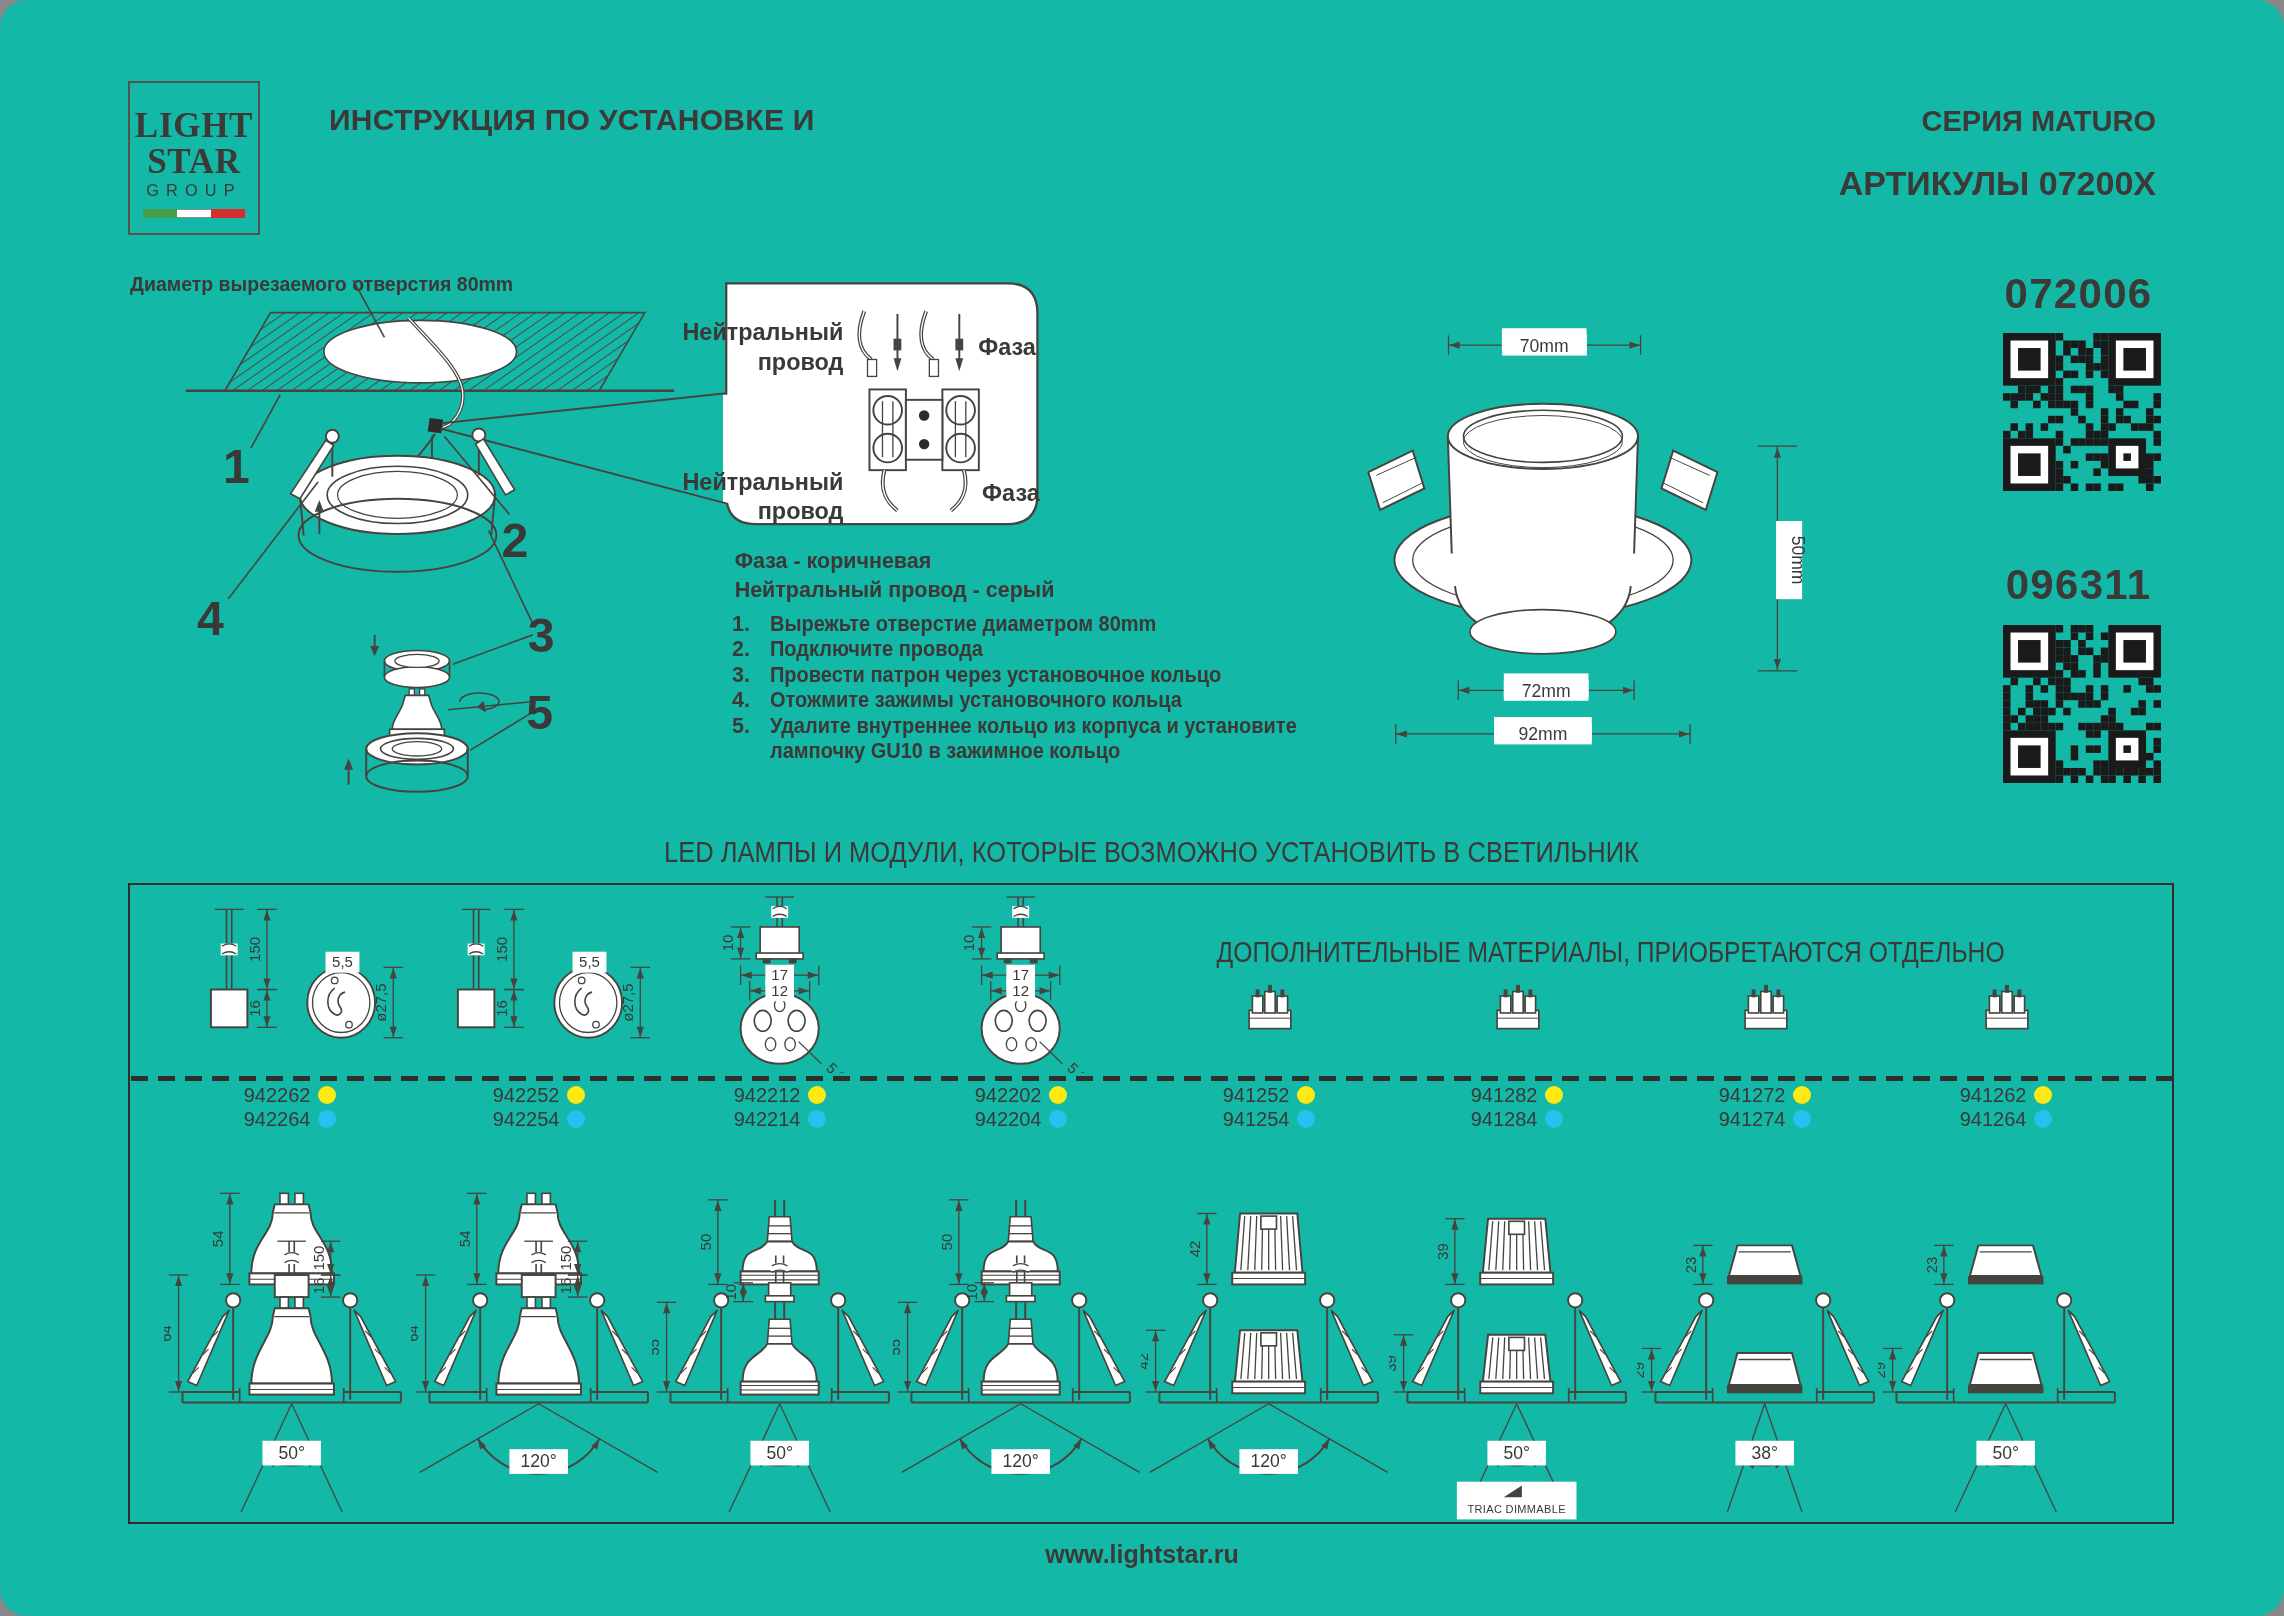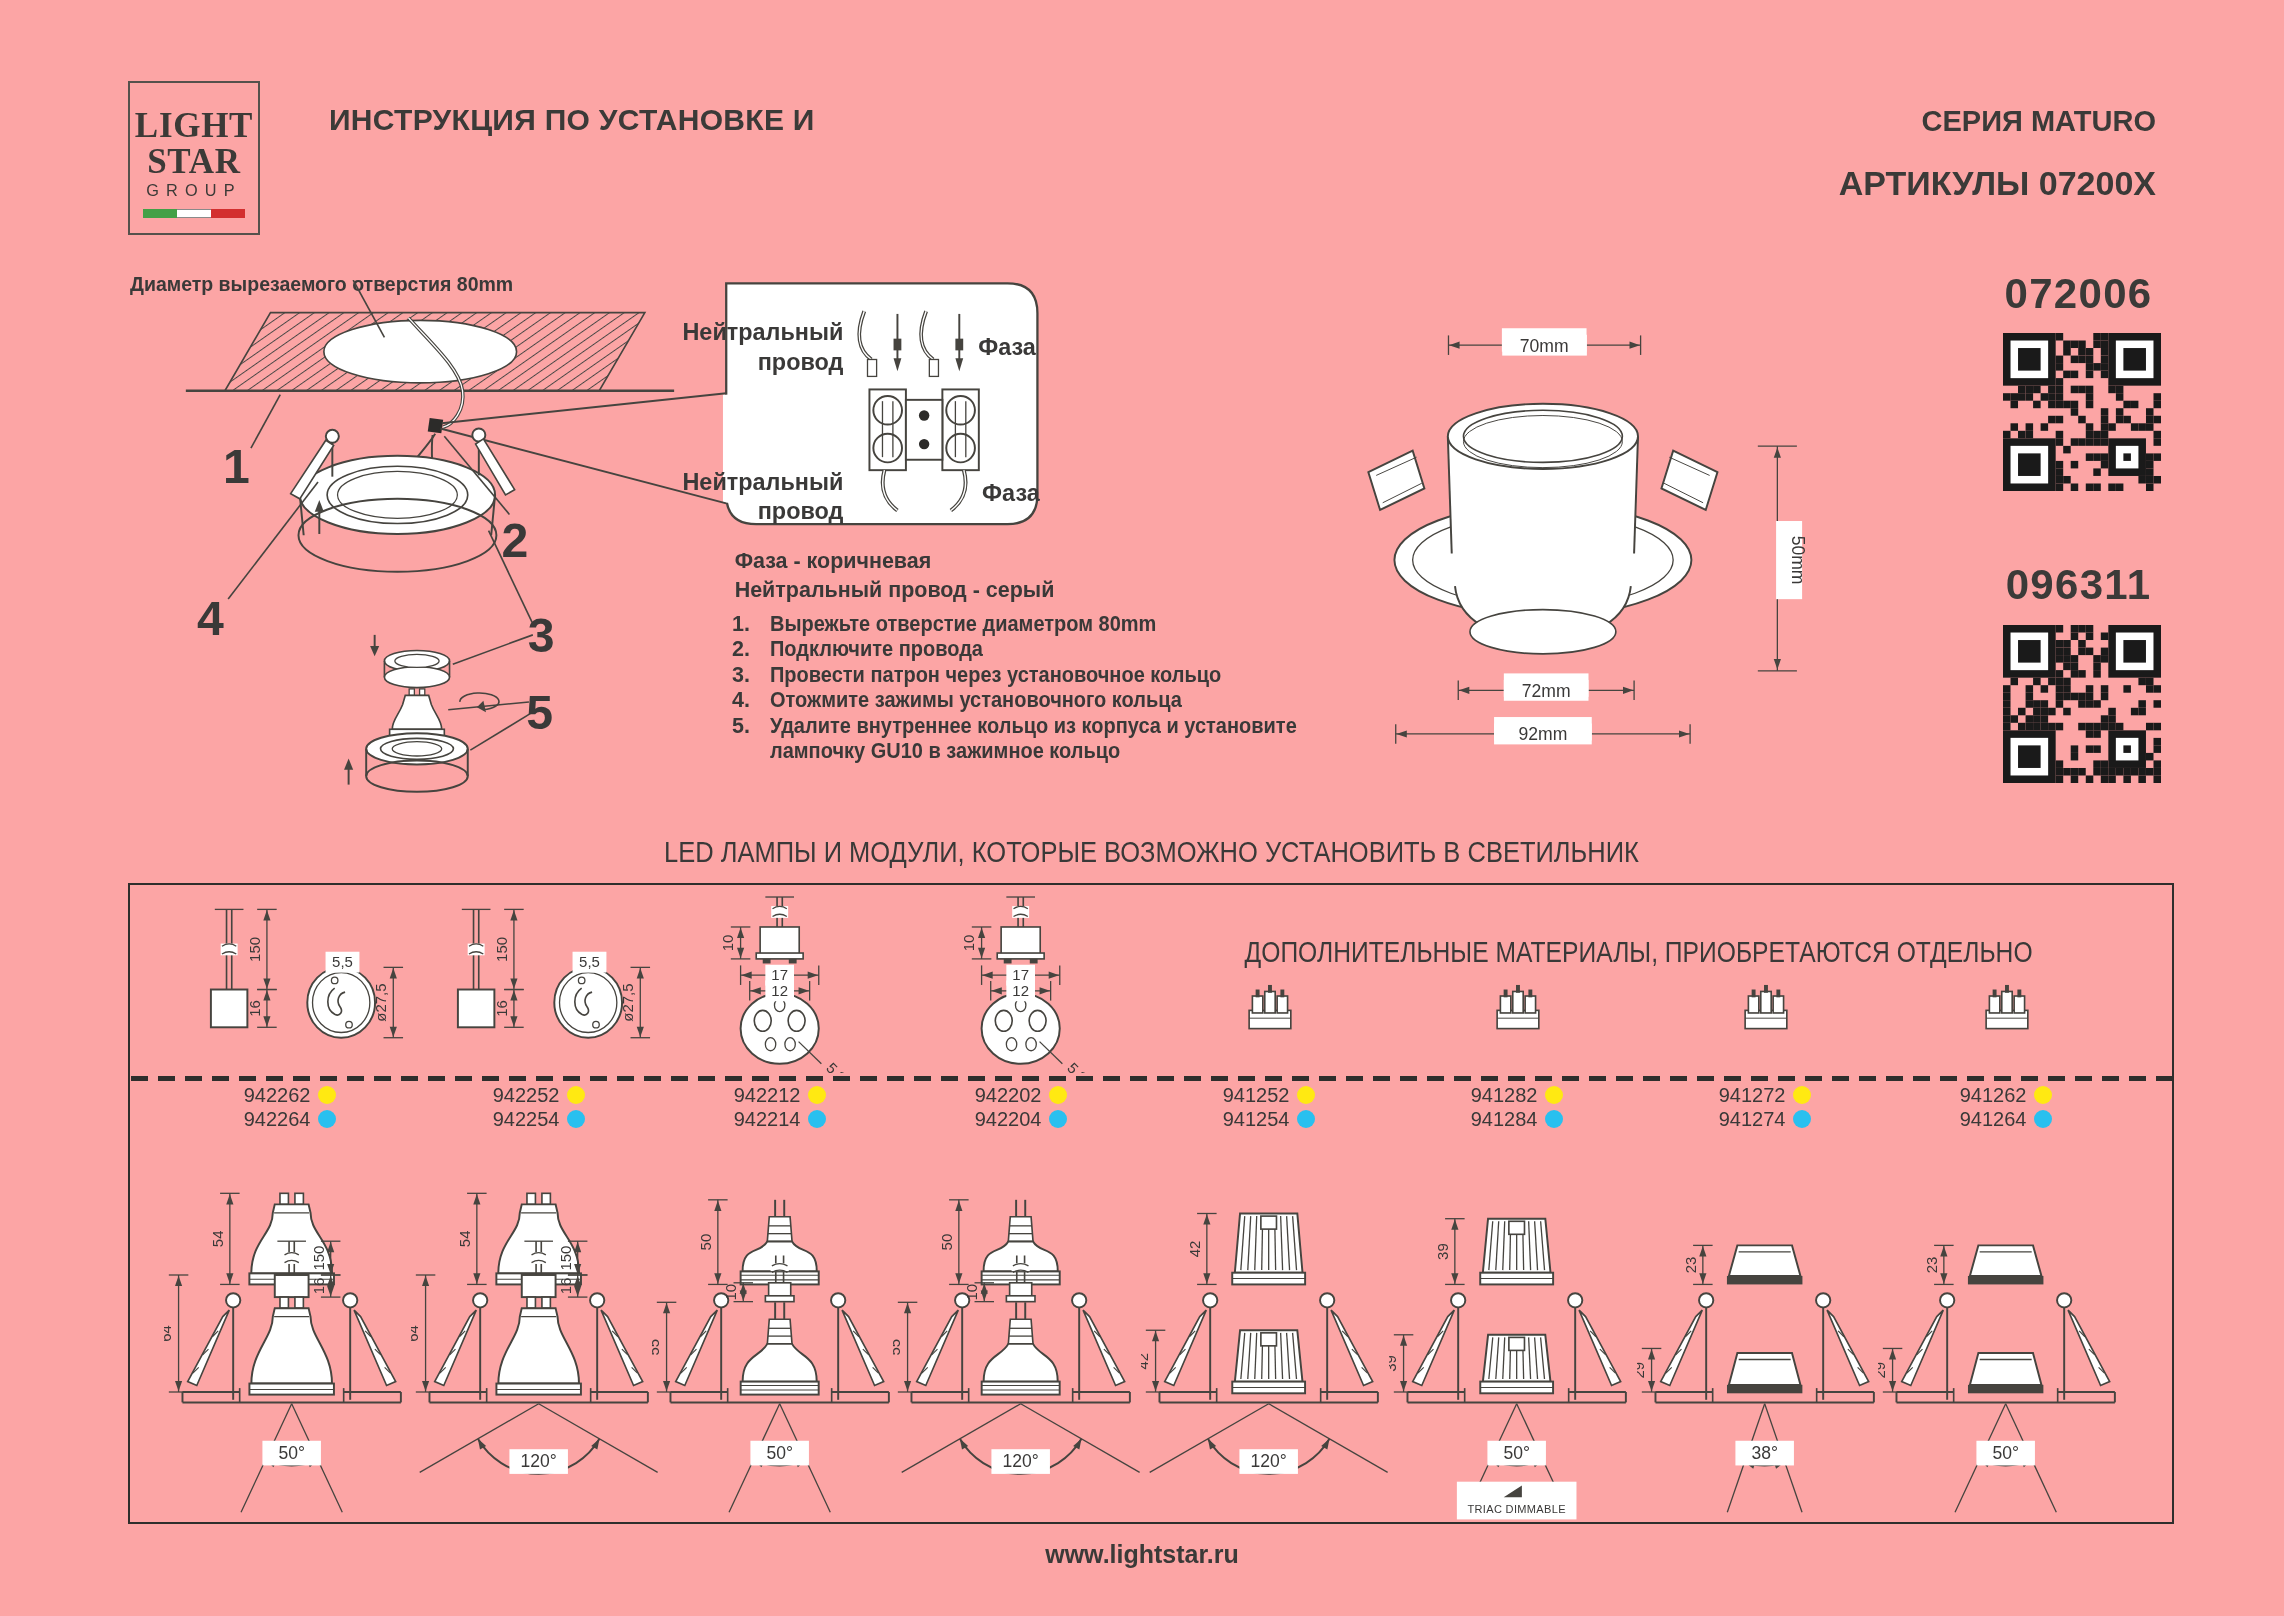--- a/index.html
+++ b/index.html
@@ -1,17 +1,17 @@
 <!DOCTYPE html>
 <html style="font-size:10.4px"><head>
 <meta charset="utf-8">
 <style>
   html,body{margin:0;padding:0;background:#888;}
-  #page{position:relative;width:2284px;height:1616px;background:#fca5a5;overflow:hidden;
-        font-family:"Liberation Sans",sans-serif;color:#3a3938;}
+  #page{position:relative;width:2284px;height:1616px;background:#14b8a6;overflow:hidden;
+        font-family:"Liberation Sans",sans-serif;color:#3a3938;border-radius:27px;}
   .abs{position:absolute;}
   
   .logo{left:128px;top:81px;width:132px;height:154px;border:2px solid #55514c;box-sizing:border-box;text-align:center;}
   .logo-word{font-family:"Liberation Serif",serif;font-weight:700;font-size:35px;line-height:36px;letter-spacing:0.7px;color:#3c3a37;}
   .logo-word:first-child{margin-top:25px;}
   .logo-group{font-size:16.3px;letter-spacing:7.2px;margin-top:1px;color:#3c3a37;}
   .flag{margin-top:9px;display:flex;justify-content:center;gap:0;}
   .flag span{width:34px;height:9px;display:inline-block;}
   .fg{background:#43a047;}
   .fw{background:#fff;border-top:1.3px solid #8a8a8a;border-bottom:1.3px solid #8a8a8a;height:6.5px !important;}
@@ -32,21 +32,21 @@
   .triac{font-size:17px;letter-spacing:.5px;}
   
   #steps{left:732px;top:612px;width:638px;list-style:none;margin:0;padding:0;}
   #steps li{display:flex;font-size:21.5px;line-height:25.4px;font-weight:700;color:#3a3938;}
   #steps .n{width:38px;flex:0 0 38px;}
   #steps .t{display:inline-block;transform:scaleX(.93);transform-origin:0 50%;}
   
   .qr-label{left:1994px;width:169px;text-align:center;font-size:42px;font-weight:700;letter-spacing:1.3px;color:#3b3a38;}
   
   .led-title{left:128px;top:835px;width:2046px;text-align:center;font-size:30px;}
-  .extra-title{left:1147px;top:936px;width:983px;text-align:center;font-size:29px;}
+  .extra-title{left:1147px;top:936px;width:983px;font-size:29px;}
   .cond{display:inline-block;transform:scaleX(.85);transform-origin:center;white-space:nowrap;}
   .table-frame{left:128px;top:883px;width:2046px;height:641px;border:2.6px solid #2f2e2c;box-sizing:border-box;}
   .dash-line{left:131px;top:1076px;width:2041px;height:5.2px;
      background:repeating-linear-gradient(90deg,#2e2e2c 0 17px,transparent 17px 27px);}
   .art-row{display:flex;justify-content:center;align-items:center;gap:7.8px;height:24px;}
   .art-code{font-size:20px;color:#3a3938;}
   .art-dot{width:18px;height:18px;border-radius:50%;}
   .footer{left:0;top:1540px;width:2284px;text-align:center;font-size:25px;font-weight:700;color:#3b3a38;}
 </style>
 </head>

